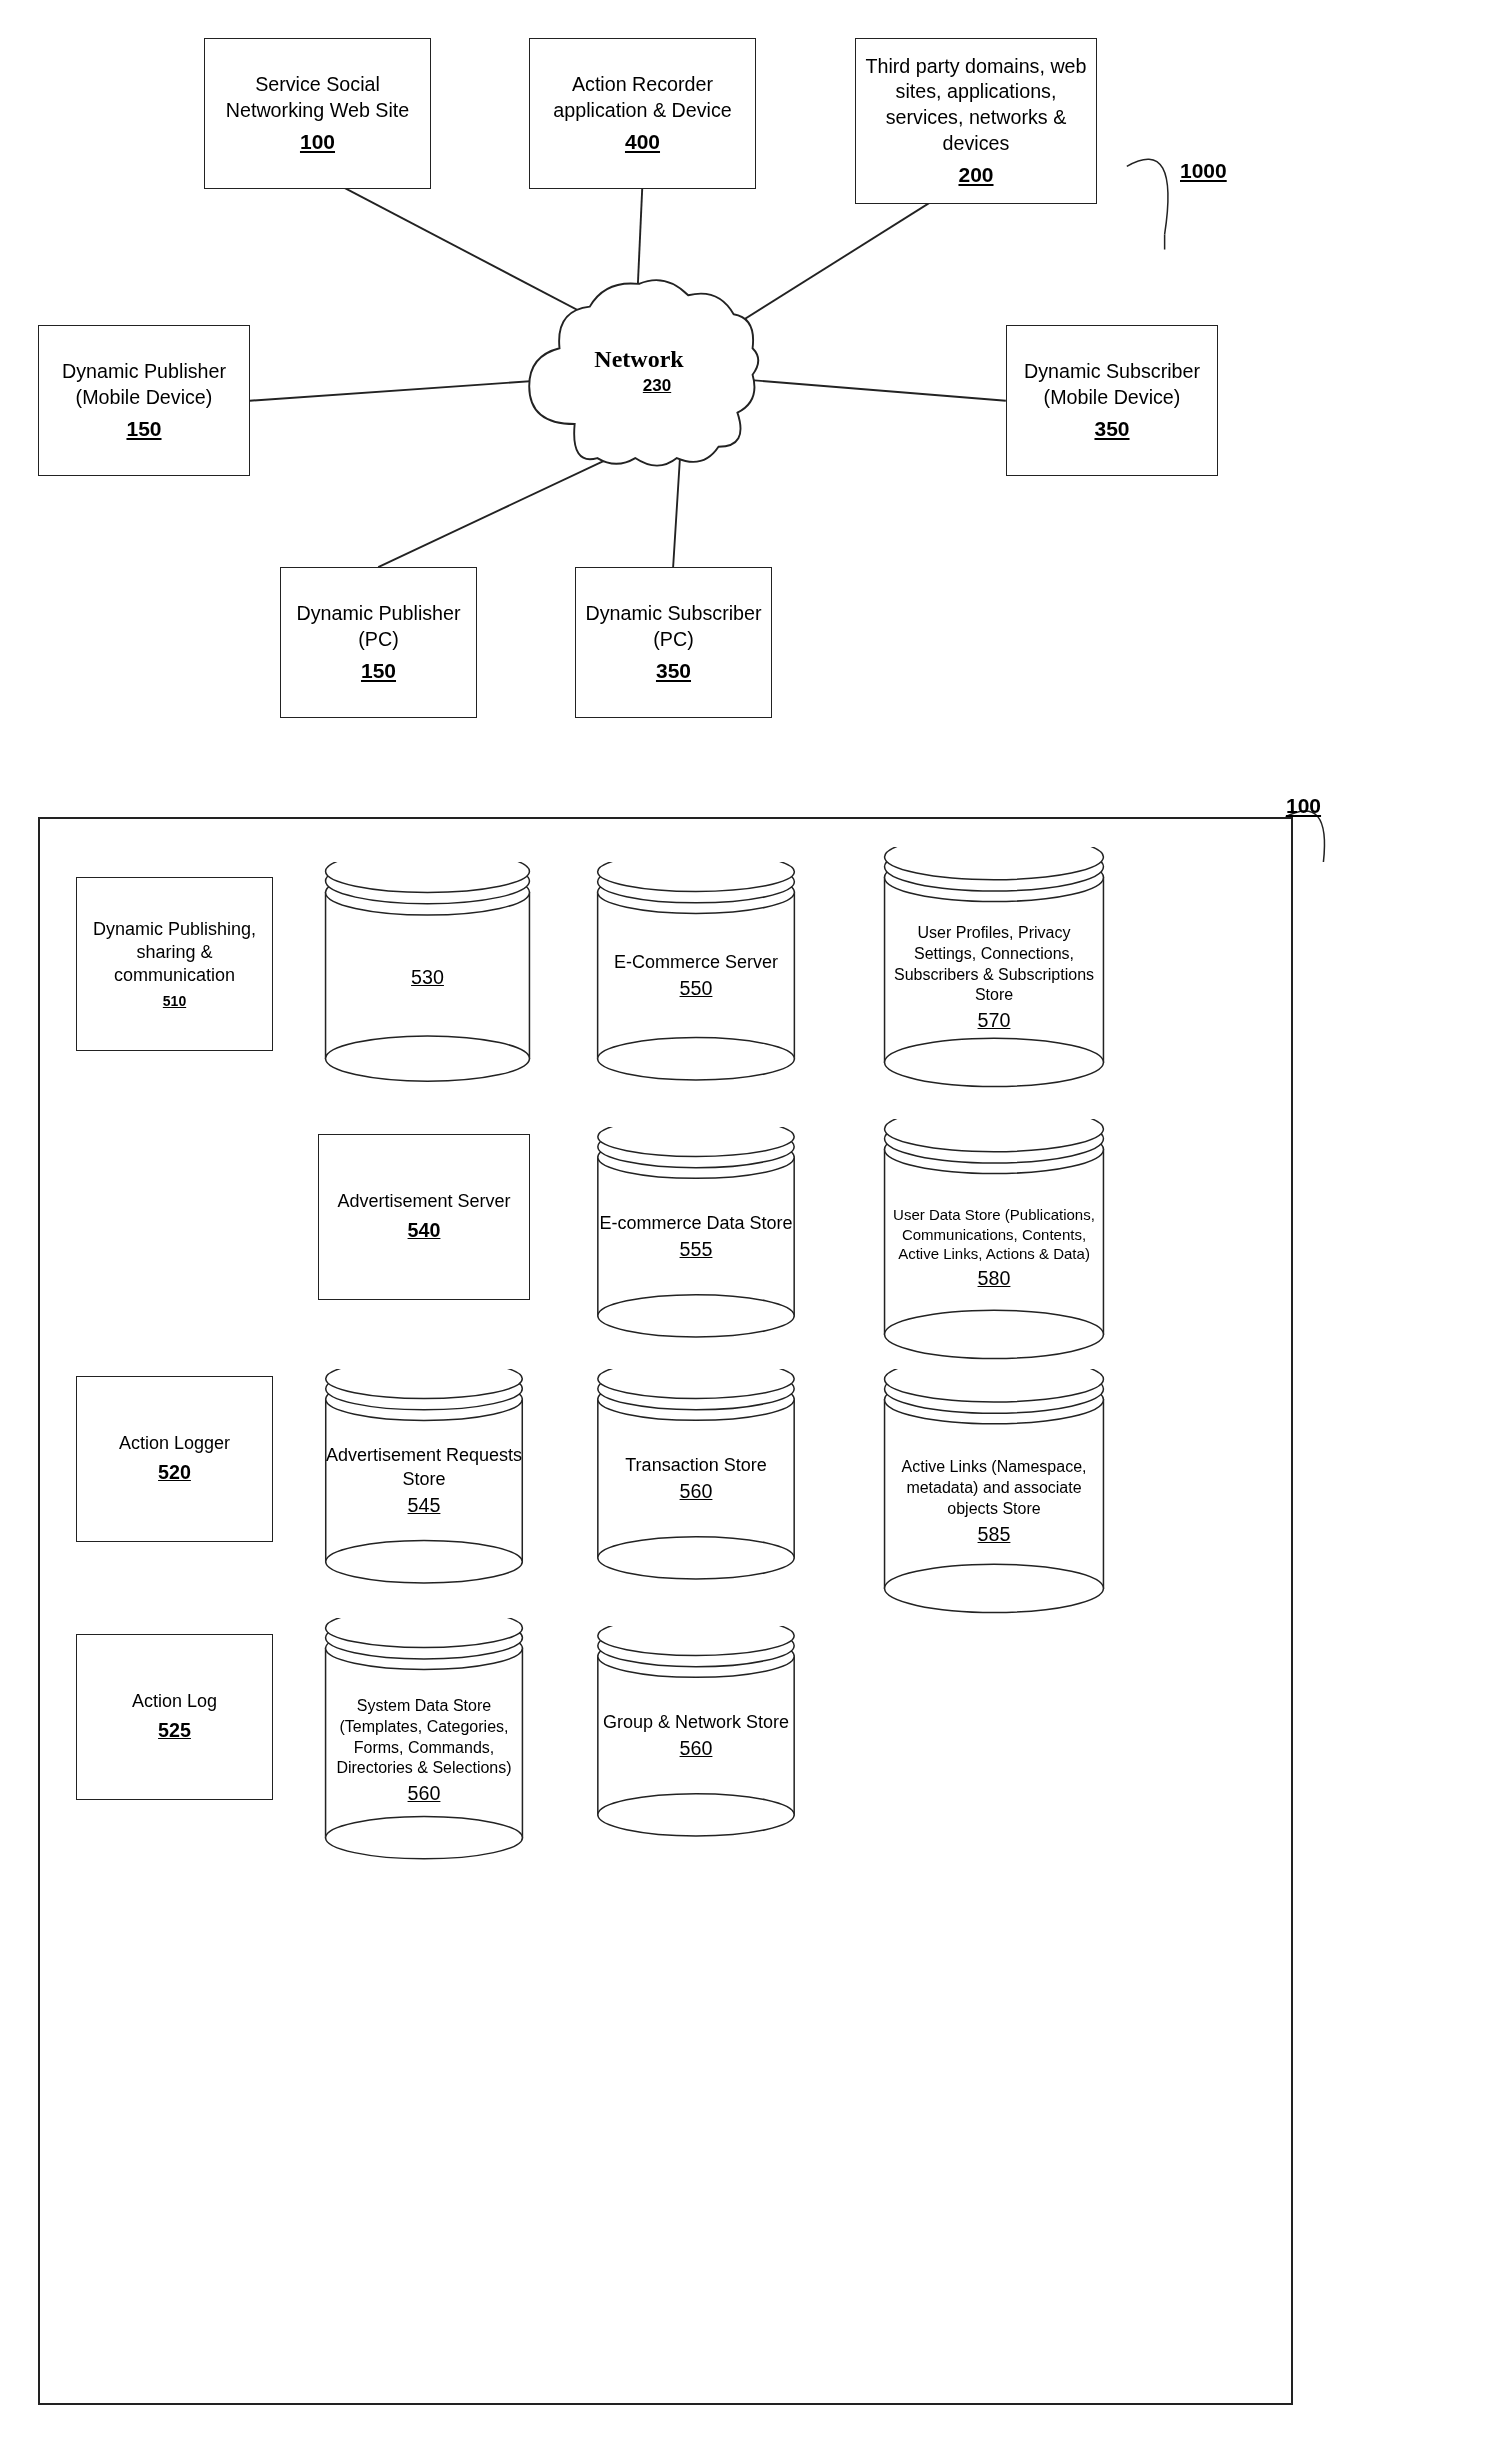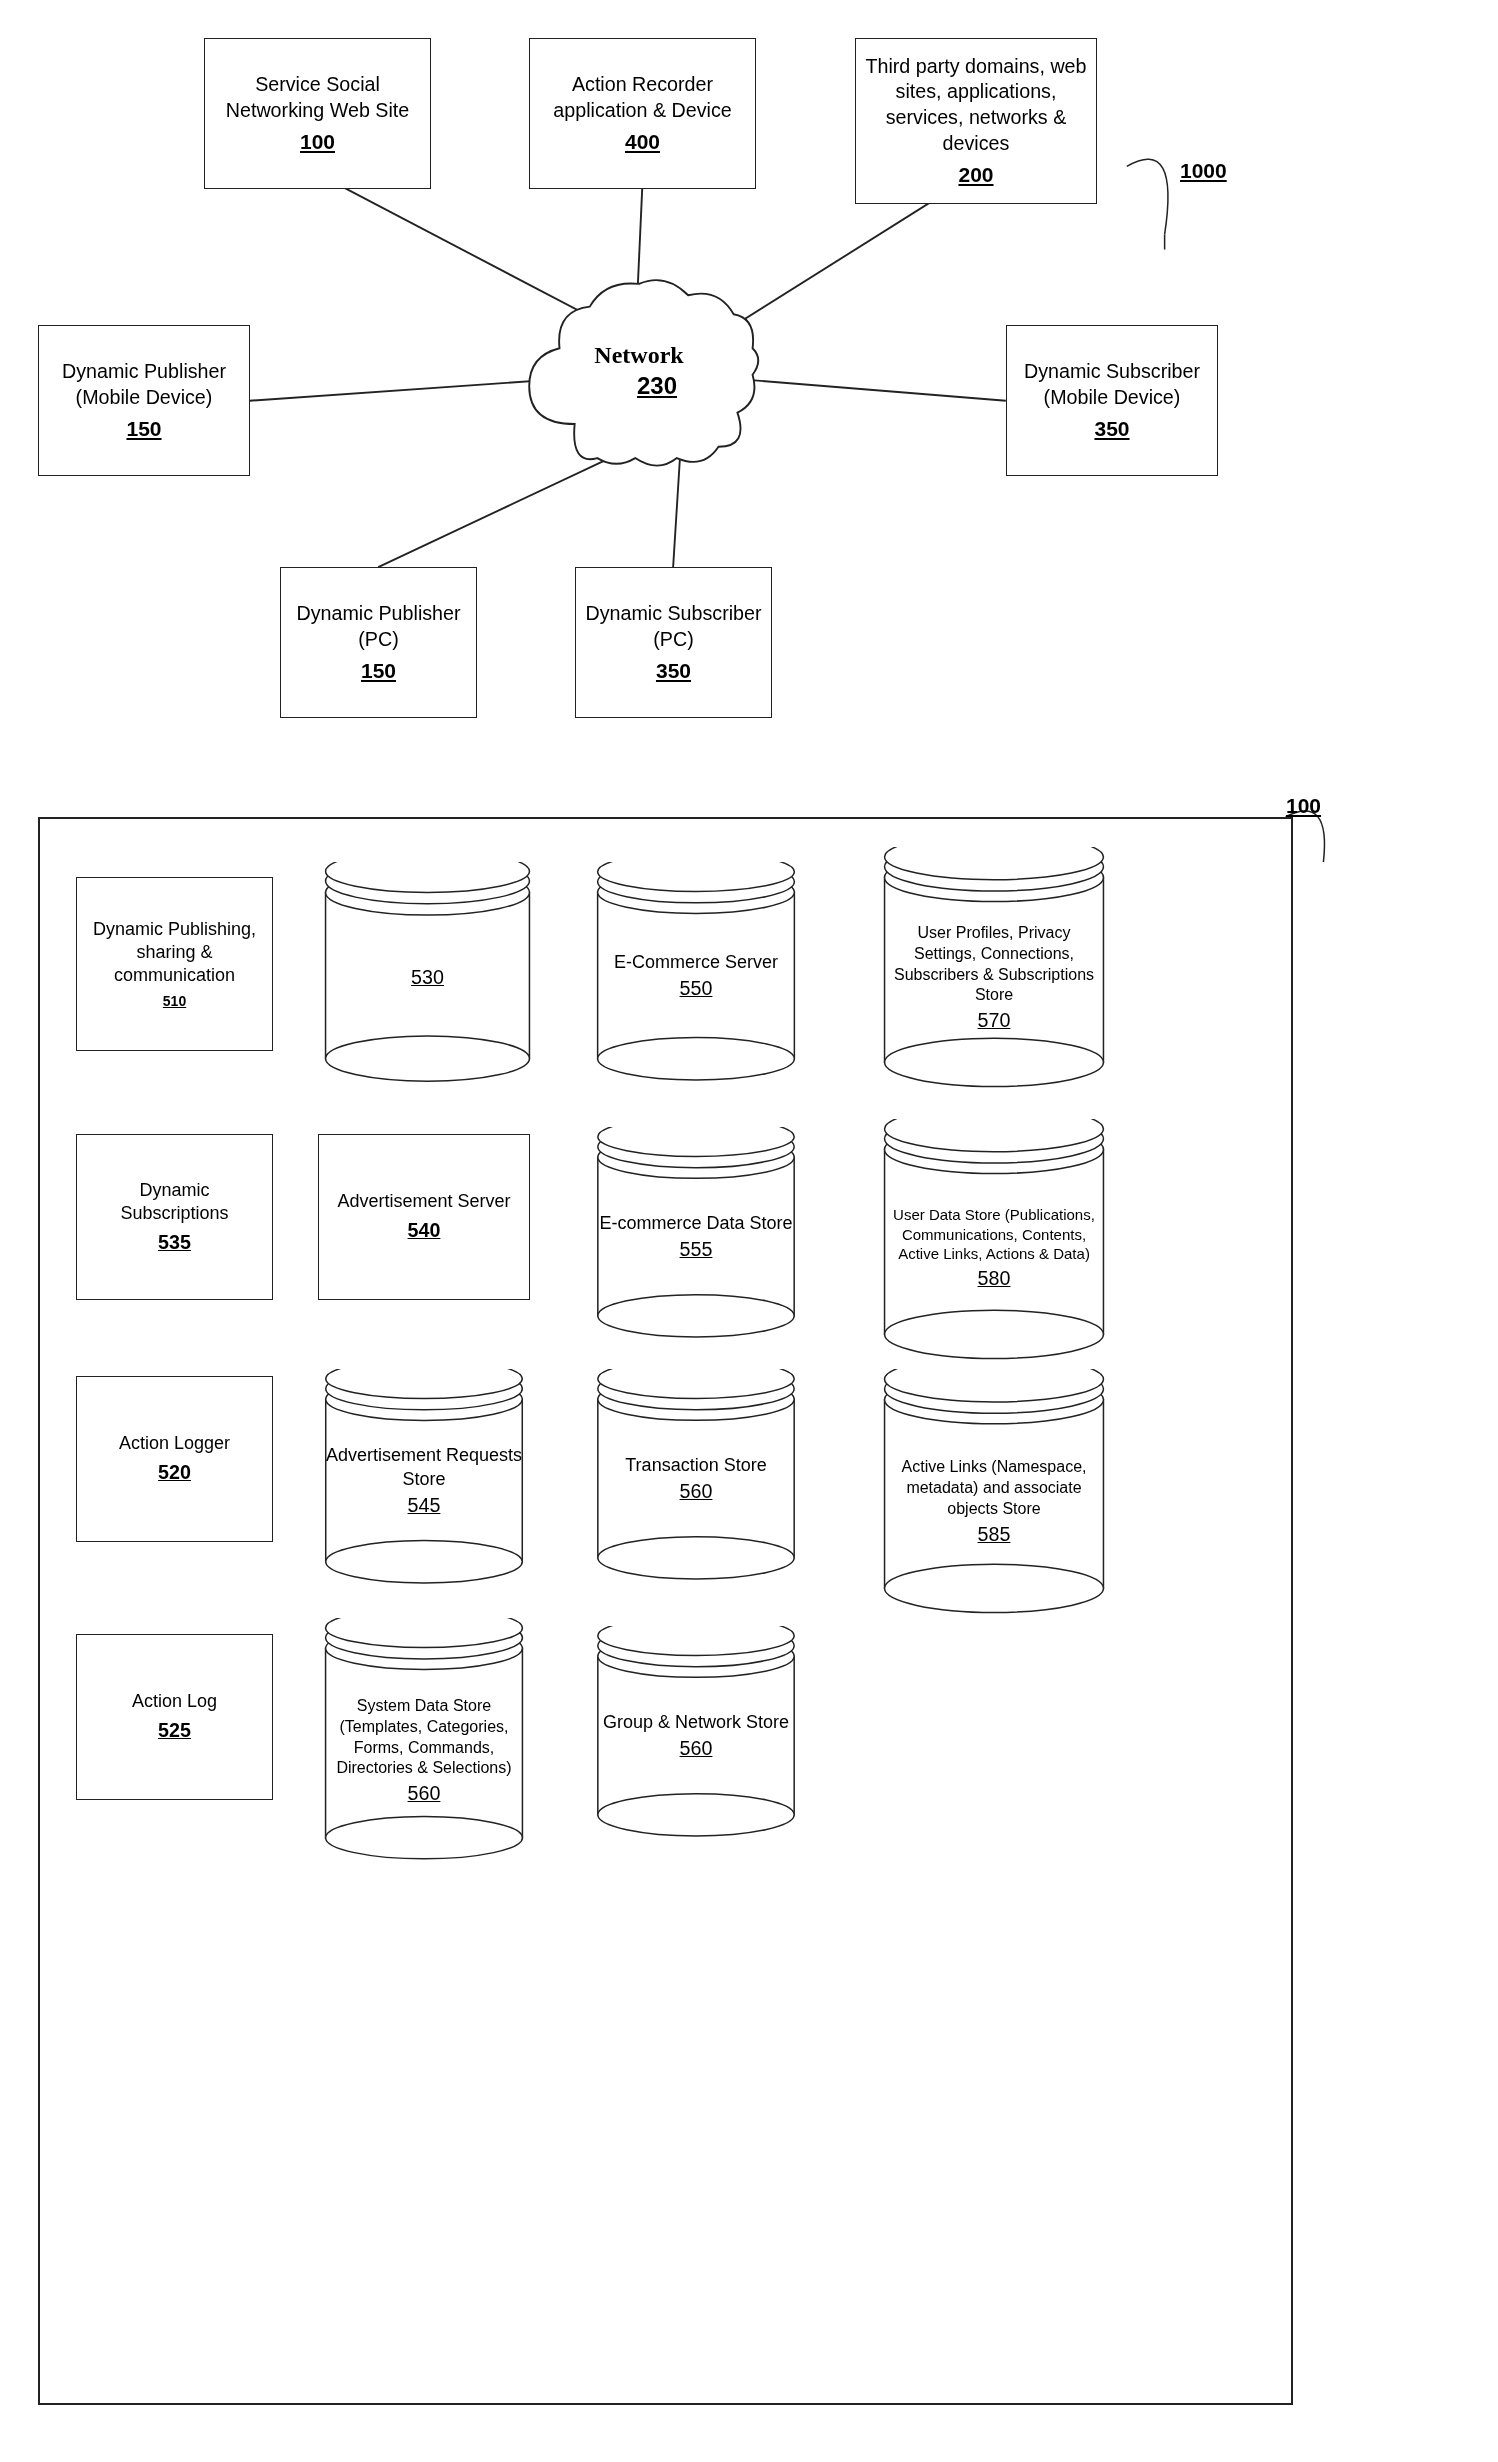--- a/index.html
+++ b/index.html
@@ -65,21 +65,21 @@
       font-weight: bold;
       text-align: center;
       font-family: Liberation Serif, serif;
     }
 
     .cloud .cloud-label {
       position: relative;
       z-index: 1;
       font-weight: bold;
       text-decoration: underline;
-      font-size: 24px;
+      font-size: 17px;
       margin-top: 3px;
       margin-left: 36px;
     }
 
     
     .cylinder {
       position: absolute;
       display: flex;
       flex-direction: column;
       align-items: center;
@@ -275,24 +275,20 @@
       <rect x="10" y="40" width="290" height="245" fill="#fff" stroke="#222" stroke-width="2"></rect>
       <ellipse cx="155" cy="40" rx="145" ry="32" fill="#fff" stroke="#222" stroke-width="2"></ellipse>
       <ellipse cx="155" cy="285" rx="145" ry="32" fill="#fff" stroke="#222" stroke-width="2"></ellipse>
       <ellipse cx="155" cy="26" rx="145" ry="32" fill="#fff" stroke="#222" stroke-width="2"></ellipse>
       <ellipse cx="155" cy="13" rx="145" ry="30" fill="#fff" stroke="#222" stroke-width="2"></ellipse>
     </svg>
     <div class="cyl-text" style="font-size:16px; padding-top:19px;">User Profiles, Privacy Settings, Connections, Subscribers &amp; Subscriptions Store</div>
     <div class="cyl-label">570</div>
   </div>
 
-  <div class="box" style="left:76px; top:1134px; width:197px; height:166px; font-size:18px;">
-    <span>Dynamic Subscriptions</span>
-    <span class="label" style="font-size:19.7px;">535</span>
-  </div>
 
   <div class="box" style="left:318px; top:1134px; width:212px; height:166px; font-size:18px;">
     <span>Advertisement Server</span>
     <span class="label" style="font-size:19.7px;">540</span>
   </div>
 
   <div class="cylinder" style="left:590px; top:1127px; width:212px; height:219px;">
     <svg viewBox="0 0 280 290">
       <rect x="10" y="40" width="260" height="210" fill="#fff" stroke="#222" stroke-width="2"></rect>
       <ellipse cx="140" cy="40" rx="130" ry="28" fill="#fff" stroke="#222" stroke-width="2"></ellipse>

